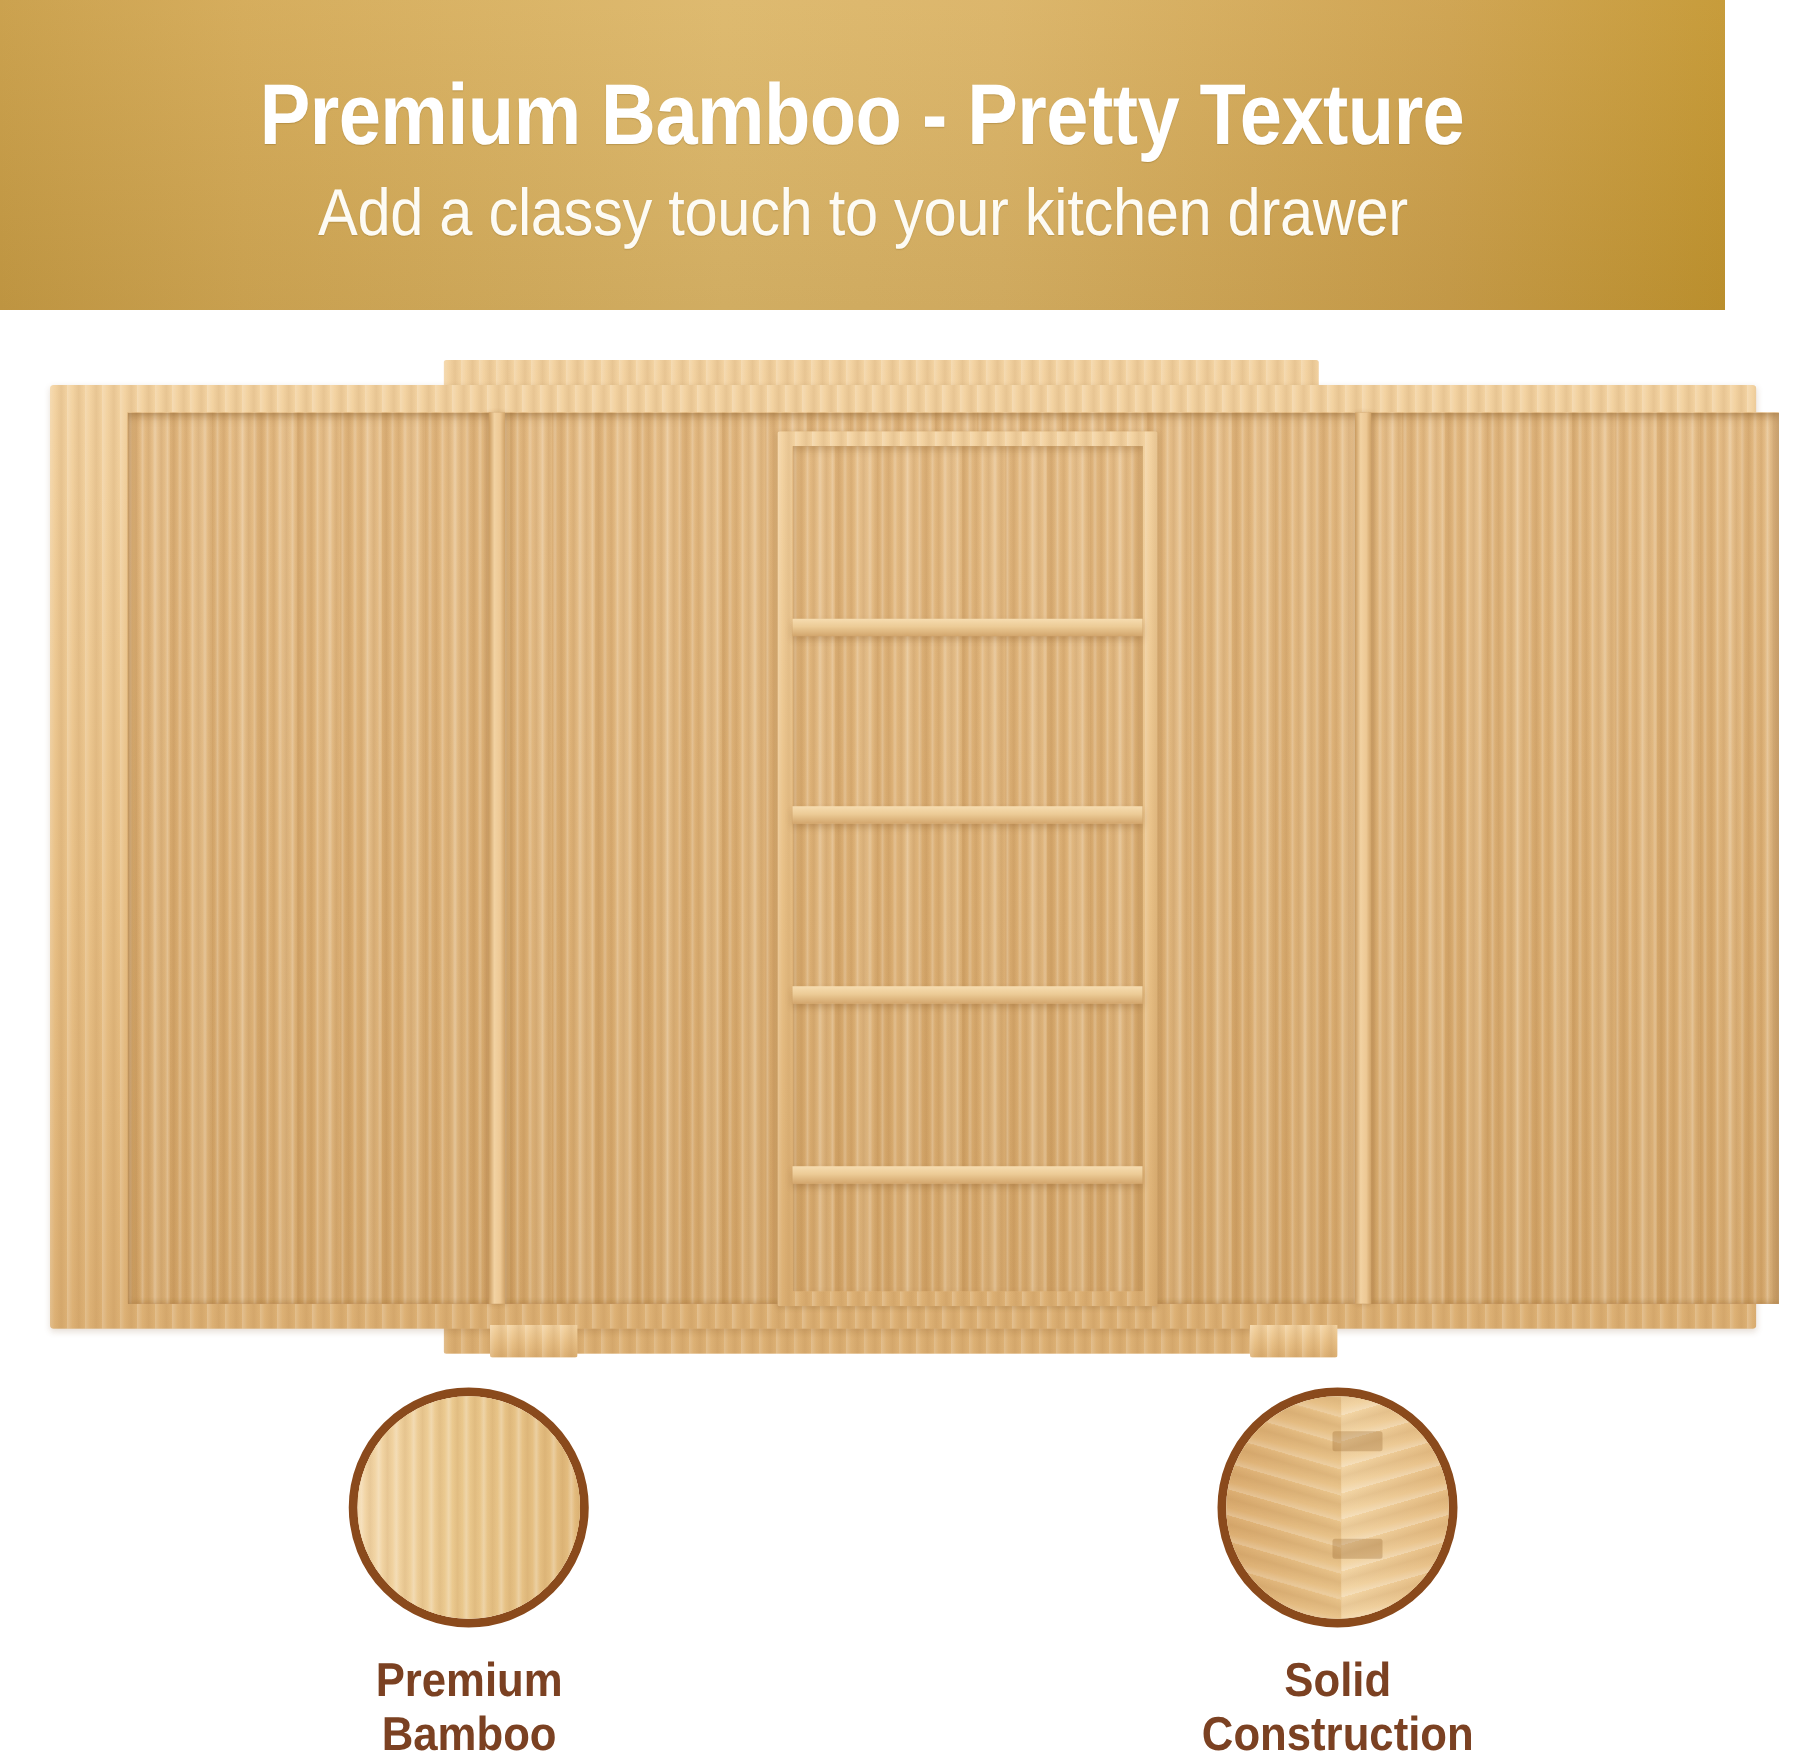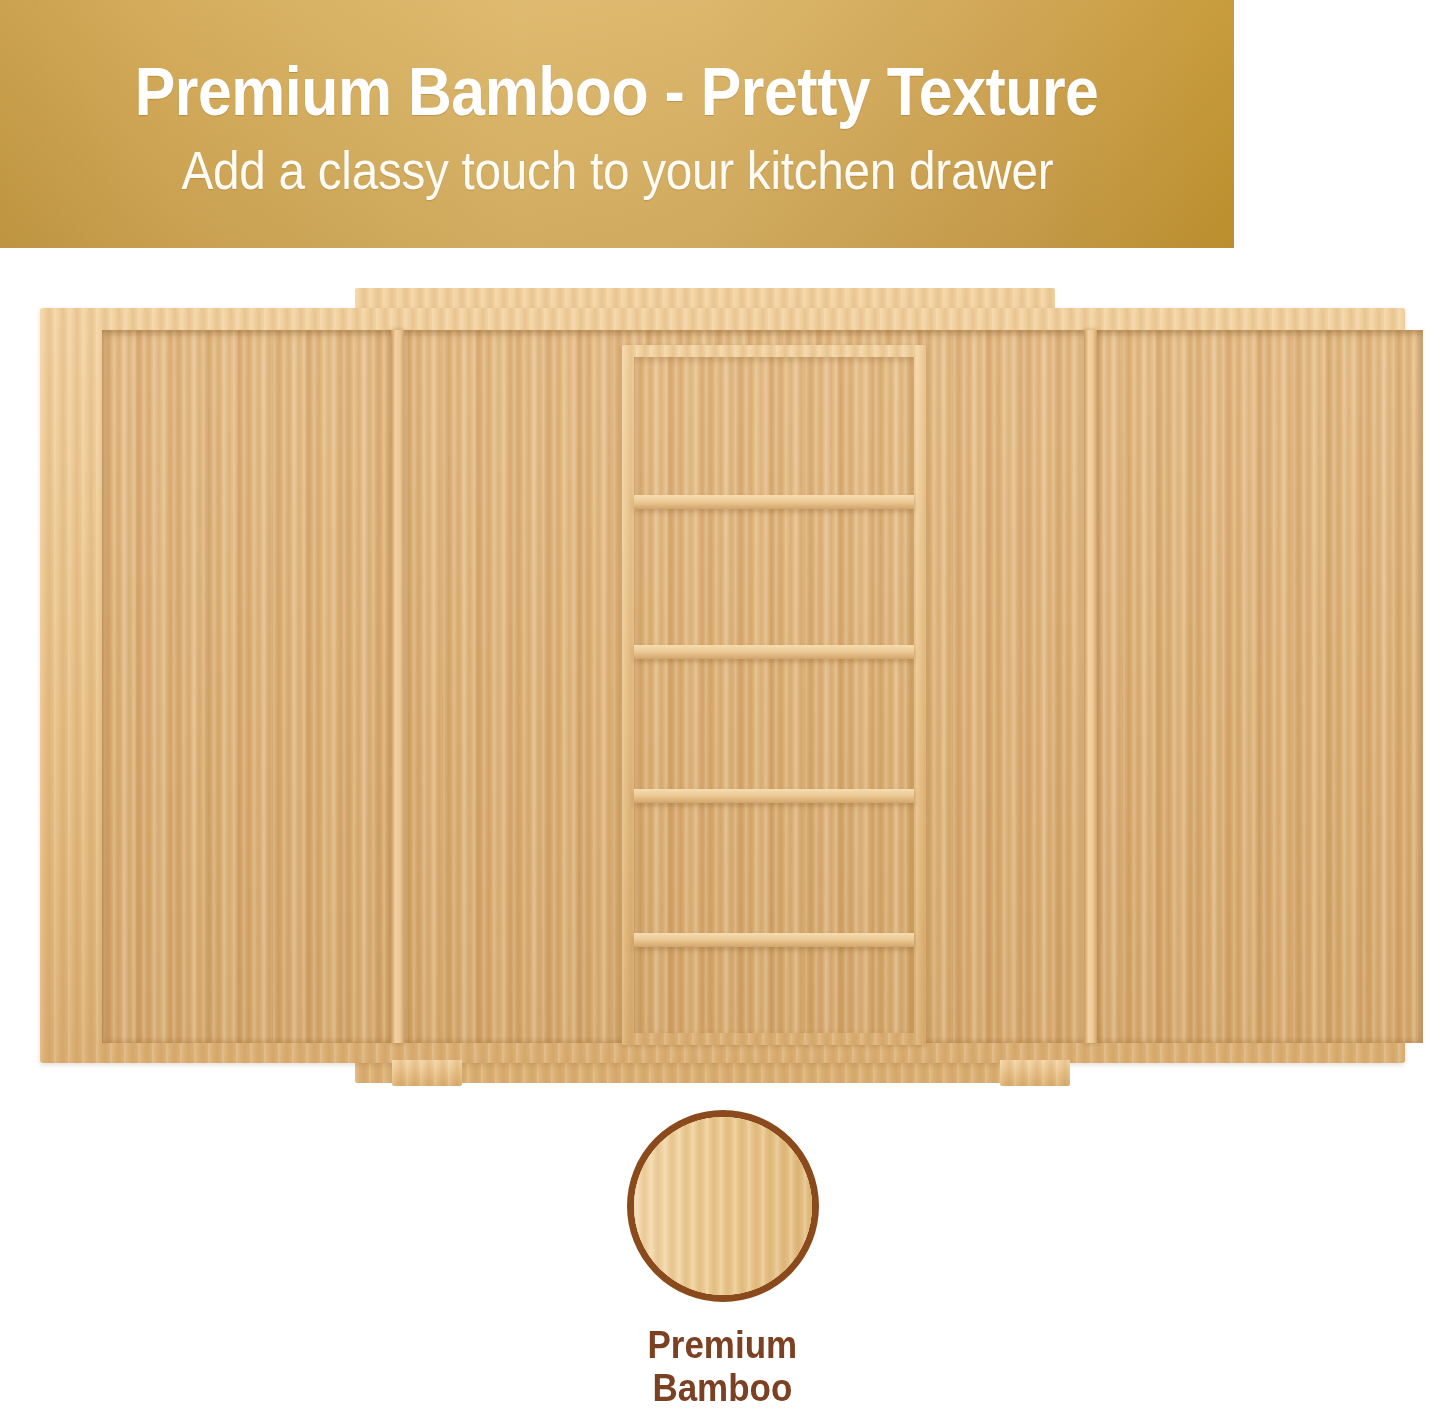--- a/index.html
+++ b/index.html
@@ -13,21 +13,21 @@
     position: relative;
     overflow: hidden;
     font-family: "Liberation Sans", sans-serif;
   }
 
   
   .banner {
     position: absolute;
     left: 0;
     top: 0;
-    width: 1234px;
+    width: 1380px;
     height: 248px;
     background:
       linear-gradient(to right,
         #c89c44 0%,
         #d3a853 14%,
         #dcb667 42%,
         #dab263 58%,
         #cda04a 84%,
         #c4962f 100%);
     display: flex;
@@ -377,15 +377,27 @@
 
   <div class="feature">
     <div class="feature-circle">
       <div class="c-plain"></div>
     </div>
     <div class="feature-label">Premium
 Bamboo</div>
   </div>
 
 
+  <div class="feature">
+    <div class="feature-circle">
+      <div class="c-joint">
+        <div class="c-joint-l"></div>
+        <div class="c-joint-r"></div>
+        <div class="c-joint-notch" style="left:48%; top:16%;"></div>
+        <div class="c-joint-notch" style="left:48%; top:64%;"></div>
+      </div>
+    </div>
+    <div class="feature-label">Solid
+Construction</div>
+  </div>
 
 
 </div>
 
 </body></html>

